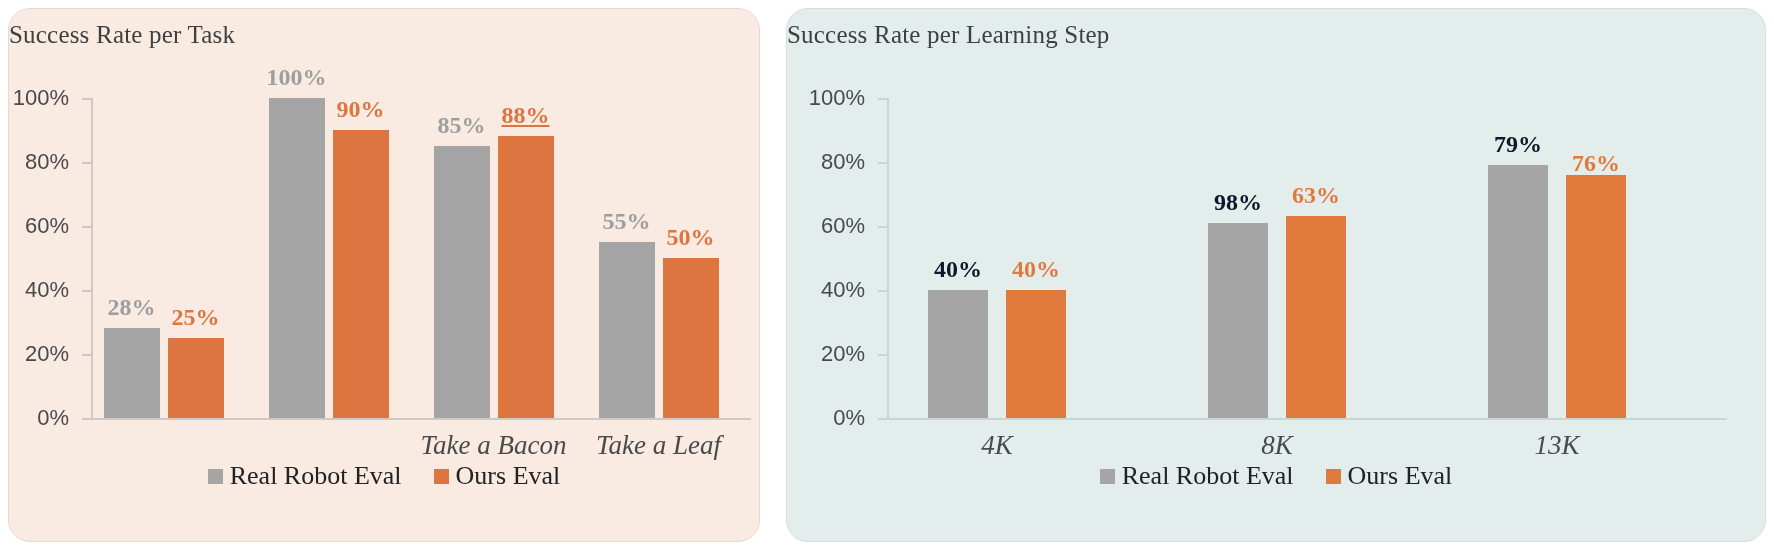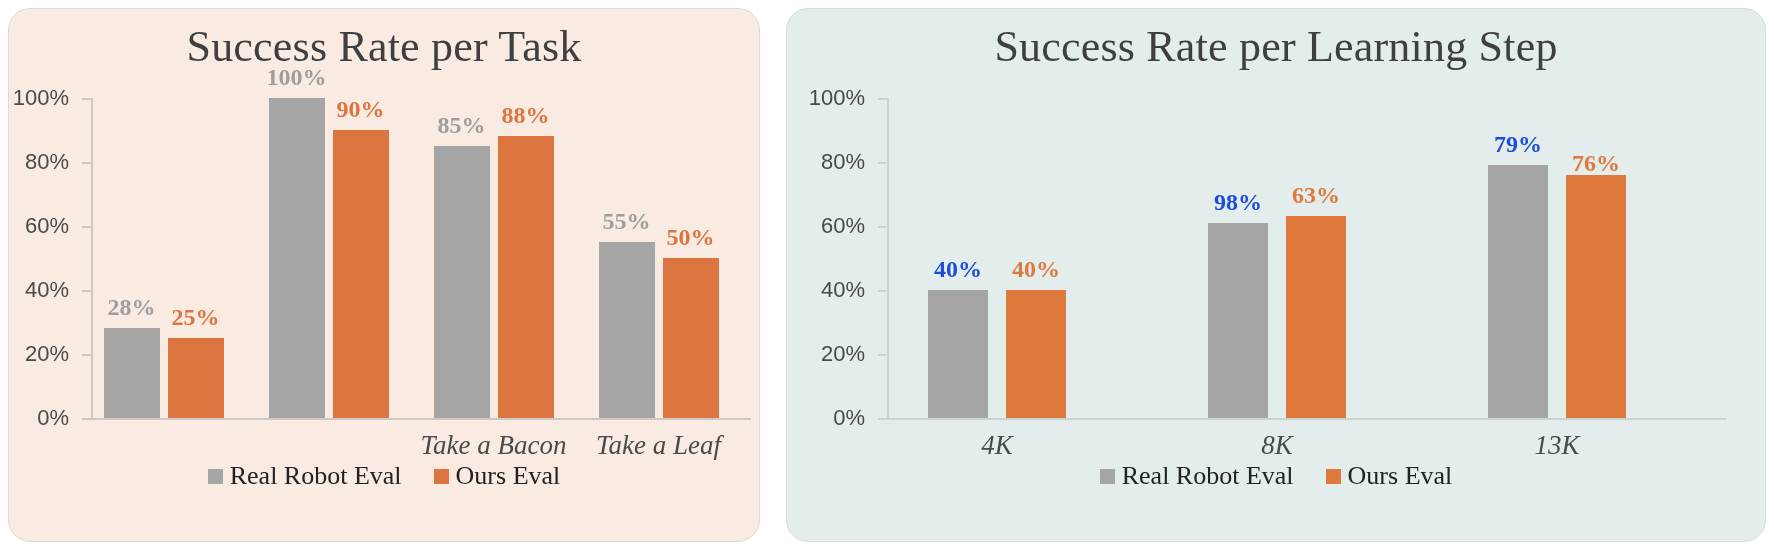--- a/index.html
+++ b/index.html
@@ -37,23 +37,22 @@
     top: 8px;
     width: 980px;
     height: 534px;
     background: #E2EDEC;
     border-color: #d3dedd;
   }
   .chart-title {
     position: absolute;
     left: 0;
     right: 0;
-    text-align: center;
-    font-family: "Liberation Serif", serif;
-    font-size: 44px;
+    font-family: "Liberation Serif", serif;
+    font-size: 25px;
     color: #3f3f3f;
     letter-spacing: 0.2px;
     white-space: nowrap;
   }
   #panel-left .chart-title { top: 12px; }
   #panel-right .chart-title { top: 12px; }
 
   
   .plot {
     position: absolute;
@@ -96,21 +95,21 @@
     position: absolute;
     font-family: "Liberation Serif", serif;
     font-weight: bold;
     font-size: 24px;
     white-space: nowrap;
     text-align: center;
     transform: translateX(-50%);
   }
   #panel-left .bar-label.gray-lbl { color: #9e9e9e; }
   #panel-left .bar-label.orange-lbl { color: #DD7540; }
-  #panel-right .bar-label.gray-lbl { color: #1d4ed8; }
+  #panel-right .bar-label.gray-lbl { color: #0f172a; }
   #panel-right .bar-label.orange-lbl { color: #E0793C; }
 
   .cat-label {
     position: absolute;
     font-family: "Liberation Serif", serif;
     font-style: italic;
     font-size: 27px;
     color: #4a4a4a;
     white-space: nowrap;
     text-align: center;
@@ -172,21 +171,21 @@
         <div class="bar-label gray-lbl" style="left: 40.5px; top: 196.4px;">28%</div>
         <div class="bar orange" style="left: 76.5px; width: 56px; height: 80px;"></div>
         <div class="bar-label orange-lbl" style="left: 104.5px; top: 206px;">25%</div>
         <div class="bar gray" style="left: 177.5px; width: 56px; height: 320px;"></div>
         <div class="bar-label gray-lbl" style="left: 205.5px; top: -34px;">100%</div>
         <div class="bar orange" style="left: 241.5px; width: 56px; height: 288px;"></div>
         <div class="bar-label orange-lbl" style="left: 269.5px; top: -2px;">90%</div>
         <div class="bar gray" style="left: 342.5px; width: 56px; height: 272px;"></div>
         <div class="bar-label gray-lbl" style="left: 370.5px; top: 14px;">85%</div>
         <div class="bar orange" style="left: 406.5px; width: 56px; height: 281.6px;"></div>
-        <div class="bar-label orange-lbl" style="left: 434.5px; top: 4.4px;">88%</div>
+        <div class="bar-label orange-lbl" style="left: 434.5px; top: 4.4px; text-decoration: underline;">88%</div>
         <div class="cat-label" style="left: 402.5px; top: 332px;">Take a Bacon</div>
         <div class="bar gray" style="left: 507.5px; width: 56px; height: 176px;"></div>
         <div class="bar-label gray-lbl" style="left: 535.5px; top: 110px;">55%</div>
         <div class="bar orange" style="left: 571.5px; width: 56px; height: 160px;"></div>
         <div class="bar-label orange-lbl" style="left: 599.5px; top: 126px;">50%</div>
         <div class="cat-label" style="left: 567.5px; top: 332px; font-family: Liberation Serif, serif;">Take a Leaf</div>
       </div>
 
     <div class="legend" id="legend-left" style="top:452px;">
         <div class="legend-item">

